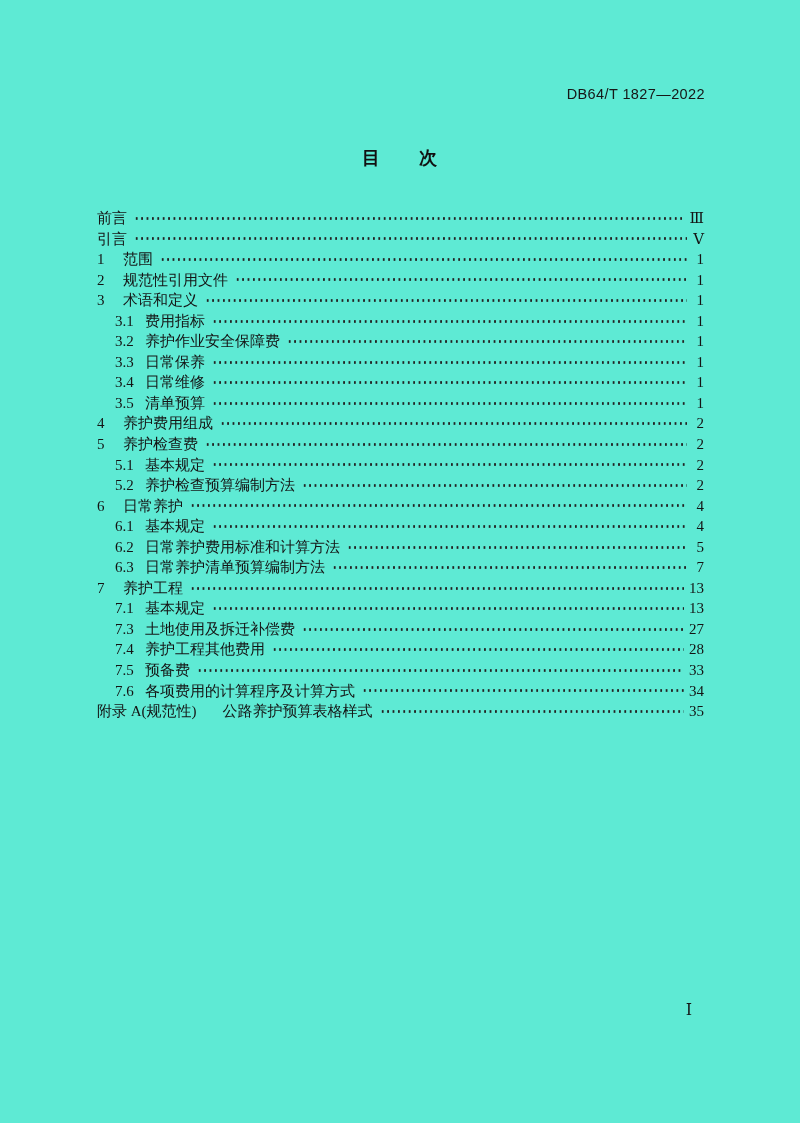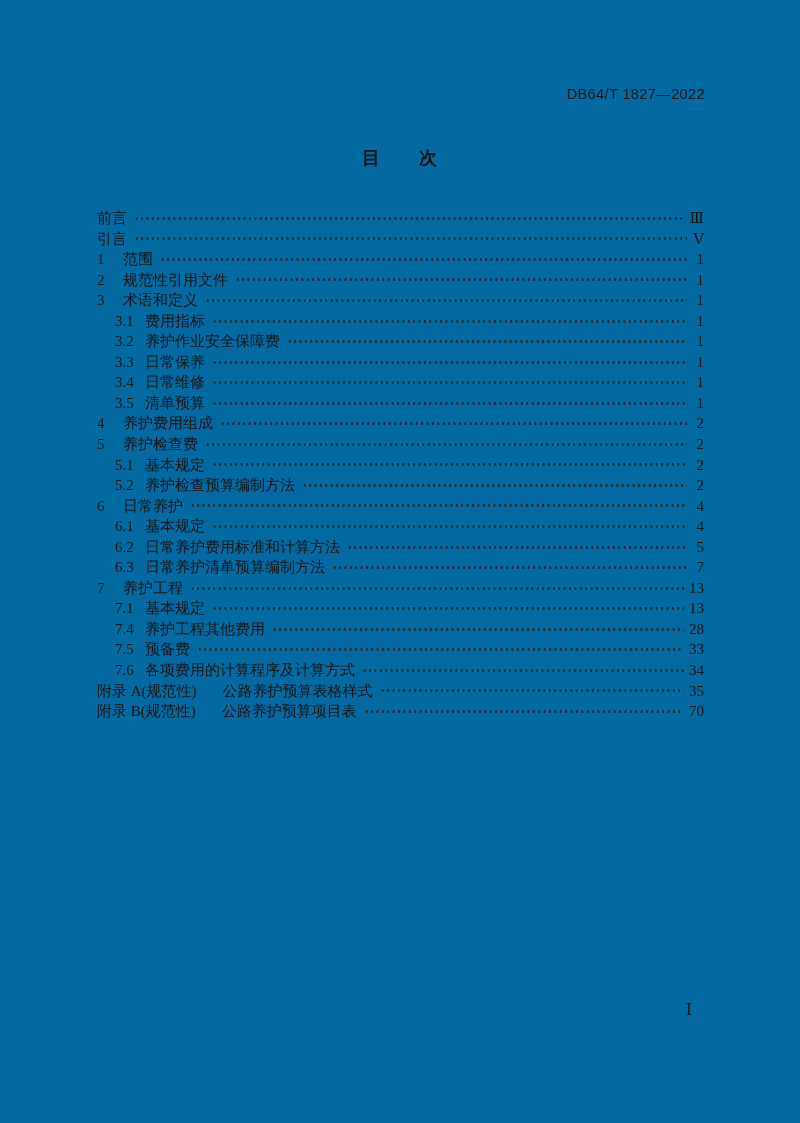--- a/index.html
+++ b/index.html
@@ -1,17 +1,17 @@
 <!DOCTYPE html>
 <html><head>
 <meta charset="utf-8">
 <style>
   html,body{margin:0;padding:0;background:#ffffff;}
   .page{
-    position:relative;width:800px;height:1123px;background:#0369a1;overflow:hidden;
+    position:relative;width:800px;height:1123px;background:#5eead4;overflow:hidden;
     font-family:"Liberation Serif","DejaVu Serif",serif;color:#141414;
   }
   .header{
     position:absolute;top:86px;left:0;right:95px;text-align:right;
     font-family:"Liberation Sans","DejaVu Sans",sans-serif;
     font-size:14.5px;letter-spacing:.4px;color:#161616;
   }
   .title{
     position:absolute;top:146px;left:0;width:100%;margin:0;text-align:center;
     font-family:"Liberation Sans","DejaVu Sans",sans-serif;
@@ -161,20 +161,26 @@
     <span class="leader"></span>
     <span class="pg">13</span>
   </div>
       <div class="row l1">
     <span class="num">7.1</span>
     <span class="label">基本规定</span>
     <span class="leader"></span>
     <span class="pg">13</span>
   </div>
       <div class="row l1">
+    <span class="num">7.3</span>
+    <span class="label">土地使用及拆迁补偿费</span>
+    <span class="leader"></span>
+    <span class="pg">27</span>
+  </div>
+      <div class="row l1">
     <span class="num">7.4</span>
     <span class="label">养护工程其他费用</span>
     <span class="leader"></span>
     <span class="pg">28</span>
   </div>
       <div class="row l1">
     <span class="num">7.5</span>
     <span class="label">预备费</span>
     <span class="leader"></span>
     <span class="pg">33</span>
@@ -184,24 +190,18 @@
     <span class="label">各项费用的计算程序及计算方式</span>
     <span class="leader"></span>
     <span class="pg">34</span>
   </div>
       <div class="row l0 appendix">
     <span class="num">附录 A(规范性)</span>
     <span class="label">公路养护预算表格样式</span>
     <span class="leader"></span>
     <span class="pg">35</span>
   </div>
-      <div class="row l0 appendix">
-    <span class="num">附录 B(规范性)</span>
-    <span class="label">公路养护预算项目表</span>
-    <span class="leader"></span>
-    <span class="pg">70</span>
-  </div>
     </div>
 
   <div class="footer">
     <span>Ⅰ</span>
   </div>
 </div>
 
 </body></html>

